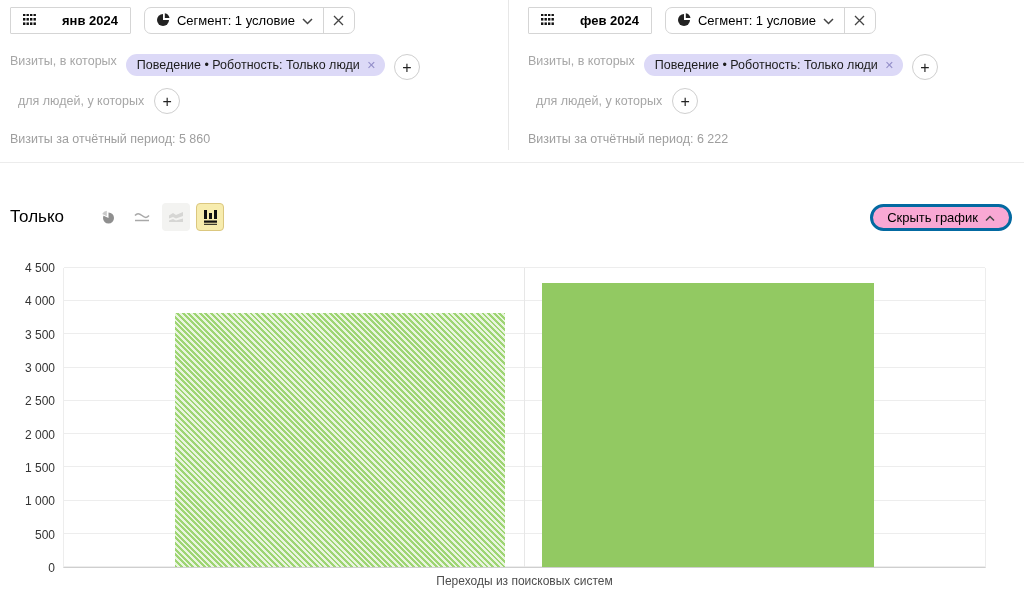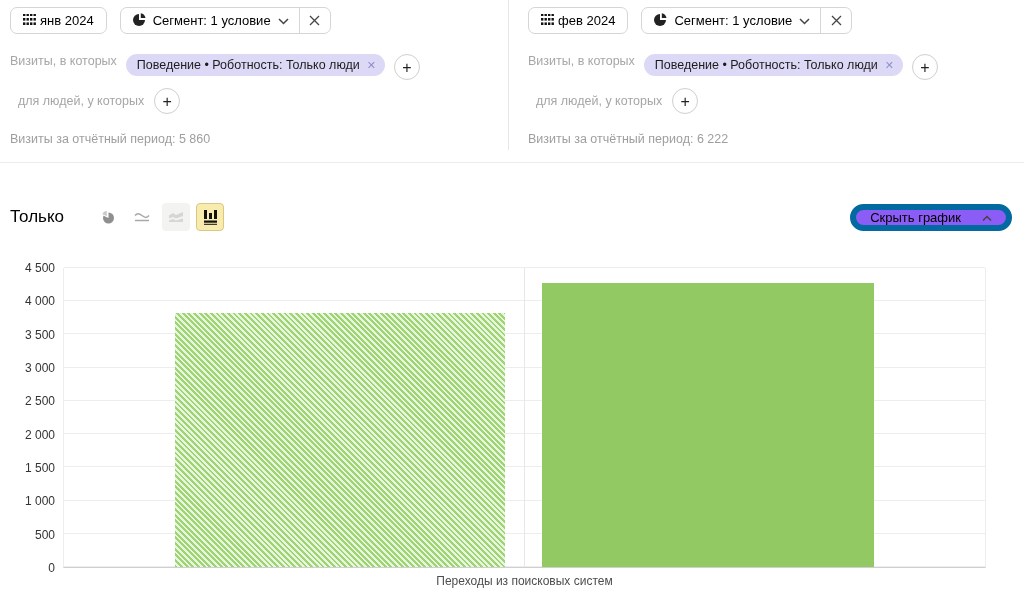--- a/index.html
+++ b/index.html
@@ -7,22 +7,22 @@
               font-family:"Liberation Sans", sans-serif; color:#000; }
 
   
   .top-section { position:relative; height:163px; border-bottom:1px solid #ececec; display:flex; }
   .panel { padding:7px 0 0 10px; }
   .panel-a { width:508px; }
   .panel-b { flex:1; padding-left:20px; }
   .panel-divider { position:absolute; left:508px; top:0; width:1px; height:150px; background:#e7e7e7; }
 
   .row1 { display:flex; align-items:center; gap:13px; }
-  .btn-outline { display:inline-flex; align-items:center; gap:4px; height:27px; padding:0 12px;
-                 border:1px solid #d5d5d5; border-radius:7px; background:#fff; font-size:13px; cursor:pointer; }
+  .btn-outline { display:inline-flex; align-items:center; gap:26px; height:27px; padding:0 12px;
+                 border:1px solid #d5d5d5; border-radius:1px; background:#fff; font-size:13px; cursor:pointer;font-weight:bold; }
   .seg-group { display:inline-flex; align-items:stretch; height:27px; border:1px solid #d5d5d5;
                border-radius:7px; background:#fff; overflow:hidden; }
   .seg-main { display:flex; align-items:center; gap:7px; padding:0 10px 0 11px; font-size:13px; cursor:pointer; }
   .seg-close { display:flex; align-items:center; justify-content:center; width:31px;
                border-left:1px solid #d5d5d5; cursor:pointer; }
 
   .row2 { display:flex; align-items:flex-start; gap:9px; margin-top:20px; }
   .gray-label { font-size:12.5px; color:#a6a6a6; }
   .chip { display:inline-flex; align-items:center; gap:7px; height:22px; padding:0 9px 0 11px;
           background:#dcd9f7; border-radius:11px; font-size:12.5px; color:#1c1c1c; cursor:pointer; }
@@ -35,22 +35,22 @@
 
   
   .chart-header { display:flex; align-items:center; margin:40px 12px 0 10px; }
   .chart-title { font-size:17px; color:#000; }
   .type-icons { display:flex; align-items:center; gap:6px; margin-left:30px; }
   .icon-btn { width:28px; height:28px; display:flex; align-items:center; justify-content:center;
               border-radius:4px; border:1px solid transparent; background:transparent; cursor:pointer; }
   .icon-btn.boxed { background:#f3f3f1; }
   .icon-btn.selected { background:#f7ecae; border-color:#dbc77f; }
   .spacer { flex:1; }
-  .pill-btn { display:inline-flex; align-items:center; gap:21px; height:27px; padding:0 14px;
-              border:6px solid #0369a1; border-radius:14px; background:#8b5cf6; font-size:13px; cursor:pointer; }
+  .pill-btn { display:inline-flex; align-items:center; gap:7px; height:27px; padding:0 14px;
+              border:3px solid #0369a1; border-radius:14px; background:#f9a8d4; font-size:13px; cursor:pointer; }
 
   
   .chart-wrap { position:relative; margin-top:37px; height:340px; }
   .y-axis { position:absolute; left:0; top:0; width:55px; height:300px; }
   .ytick { position:absolute; right:0; transform:translateY(50%); font-size:12px; color:#333; white-space:nowrap; }
   .plot { position:absolute; left:63px; top:0; width:923px; height:300px;
           border-left:1px solid #ededed; border-right:1px solid #ededed; border-bottom:1px solid #cfcfcf; }
   .gridline { position:absolute; left:0; right:0; height:1px; background:#ededed; z-index:0; }
   .v-divider { position:absolute; top:0; bottom:0; left:49.9%; width:1px; background:#e7e7e7; z-index:0; }
   .bar { position:absolute; bottom:0; z-index:2; cursor:pointer; }

